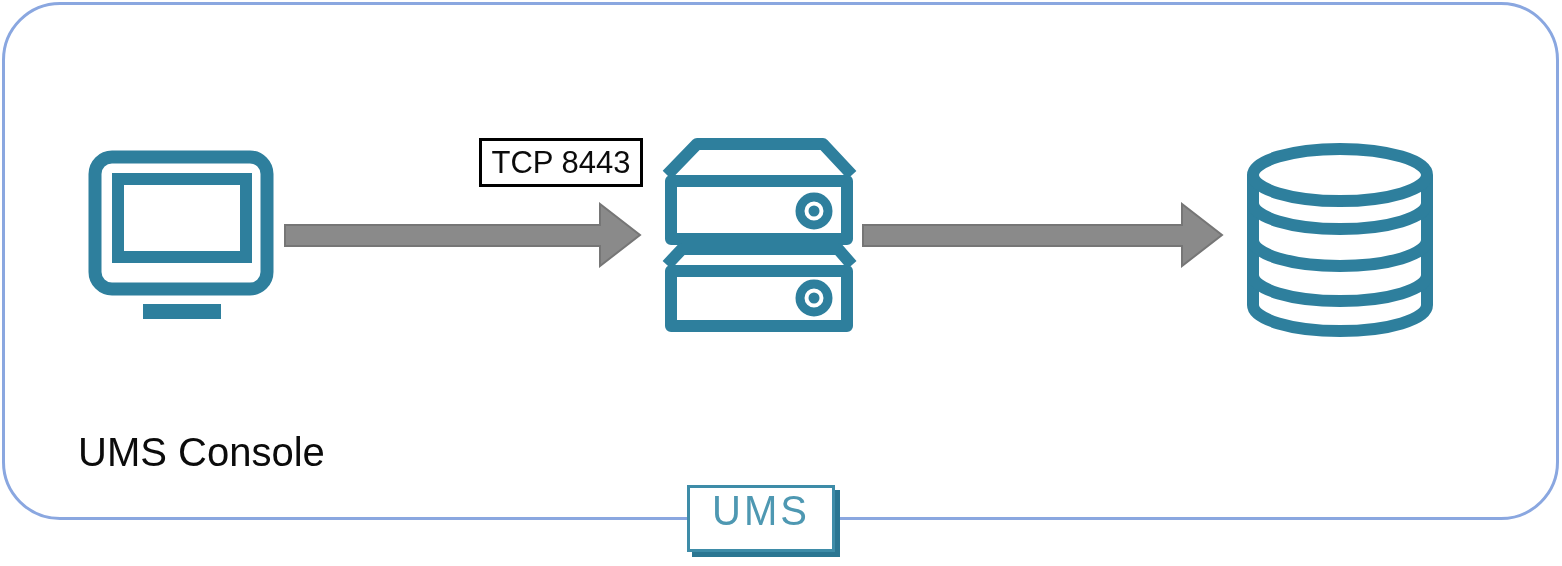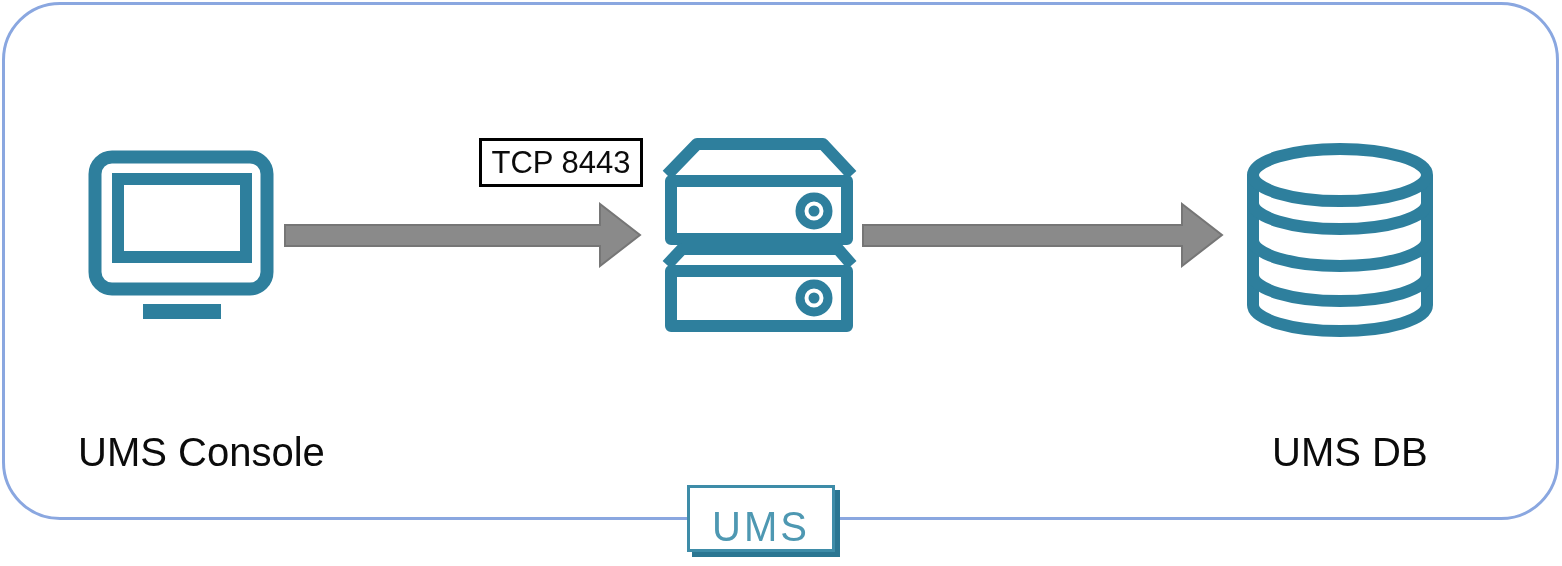--- a/index.html
+++ b/index.html
@@ -21,21 +21,21 @@
   .port-label{
     position:absolute;height:49px;box-sizing:border-box;
     border:3px solid #000000;background:#ffffff;
     display:flex;align-items:center;justify-content:center;
     font-size:31px;color:#0b0b0b;white-space:nowrap;padding:0 4px;z-index:3;
   }
   .badge{
     position:absolute;left:687px;top:485px;width:148px;height:67px;
     box-sizing:border-box;background:#ffffff;border:3px solid #3E8CA8;
     box-shadow:5px 5px 0 0 #2B7692;
-    display:flex;align-items:flex-end;justify-content:center;z-index:5;
+    display:flex;align-items:flex-start;justify-content:center;z-index:5;
   }
   .badge span{
     font-size:40px;font-weight:400;color:#4E98B2;letter-spacing:3px;
     transform:scaleY(1.04);
   }
 </style>
 </head>
 <body>
 
 <div class="canvas">
@@ -69,19 +69,18 @@
     <path d="M 1,23 H 320 V 2 L 360,33 L 320,64 V 44 H 1 Z" fill="#8A8A8A" stroke="#767676" stroke-width="2"></path>
   </svg>
 
   <svg class="icon" style="left:1244px;top:141px" width="194" height="200" viewBox="0 0 194 200" aria-hidden="true">
     <path d="M 9,34 V 164 A 87,26 0 0 0 183,164 V 34" fill="#ffffff" stroke="#2E7F9D" stroke-width="12"></path>
     <path d="M 9,62 A 87,26 0 0 0 183,62" fill="none" stroke="#2E7F9D" stroke-width="12"></path>
     <path d="M 9,99 A 87,26 0 0 0 183,99" fill="none" stroke="#2E7F9D" stroke-width="12"></path>
     <path d="M 9,134 A 87,26 0 0 0 183,134" fill="none" stroke="#2E7F9D" stroke-width="12"></path>
     <ellipse cx="96" cy="34" rx="87" ry="26" fill="#ffffff" stroke="#2E7F9D" stroke-width="12"></ellipse>
   </svg>
-  <div class="node-label" style="left:1272px">UMS DB</div>
 
   <div class="badge">
     <span>UMS</span>
   </div>
 
 </div>
 
 </body></html>

